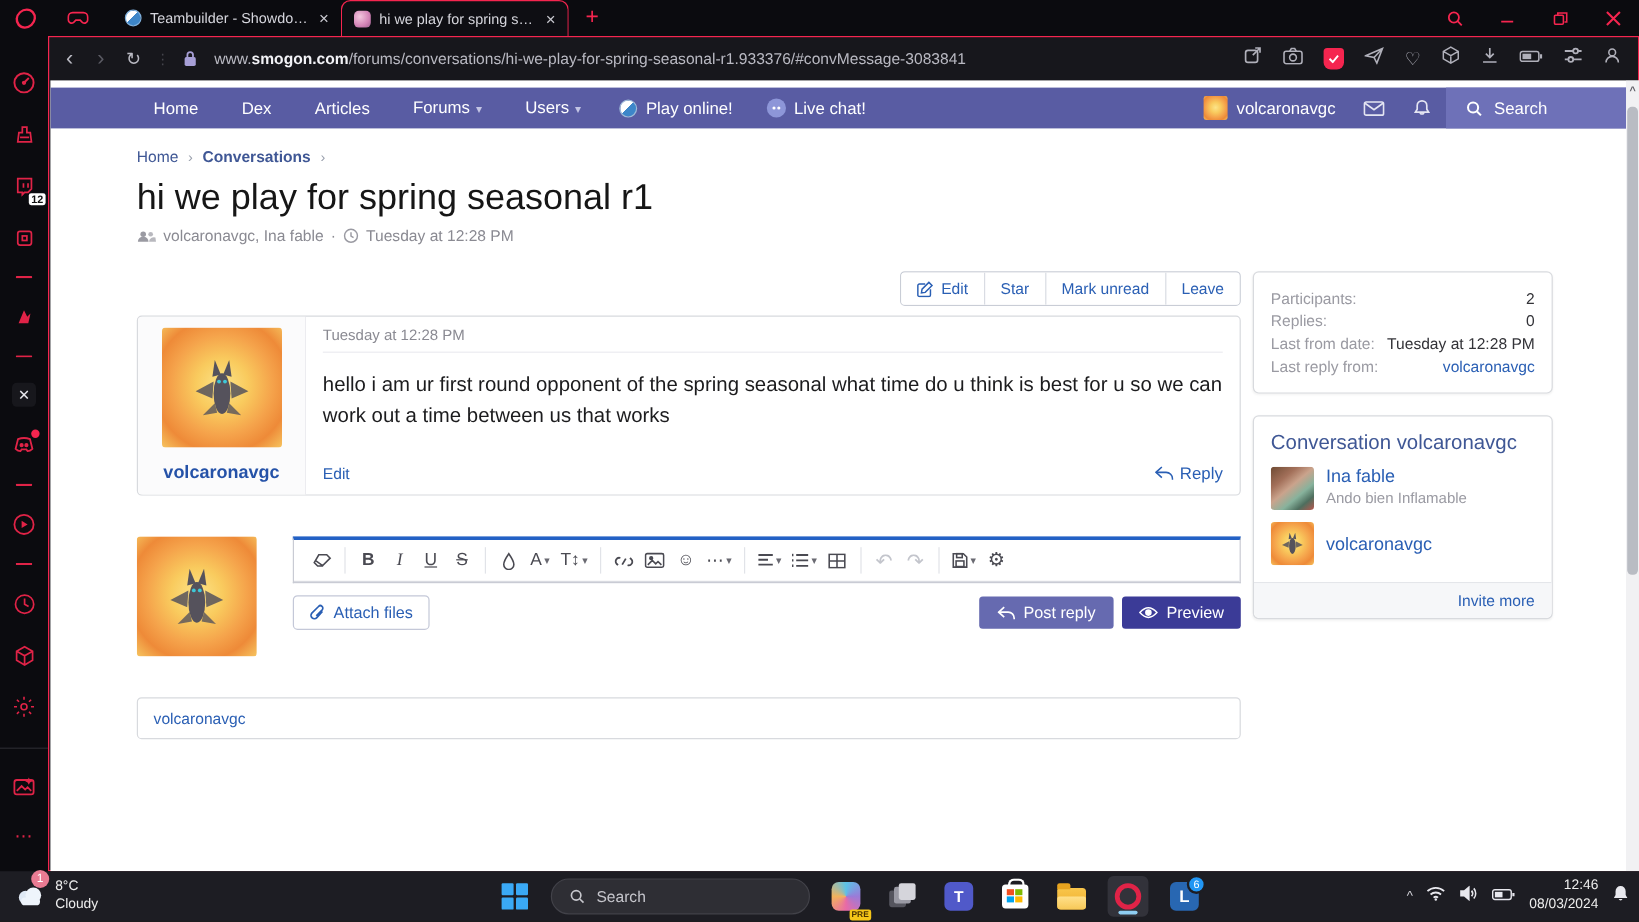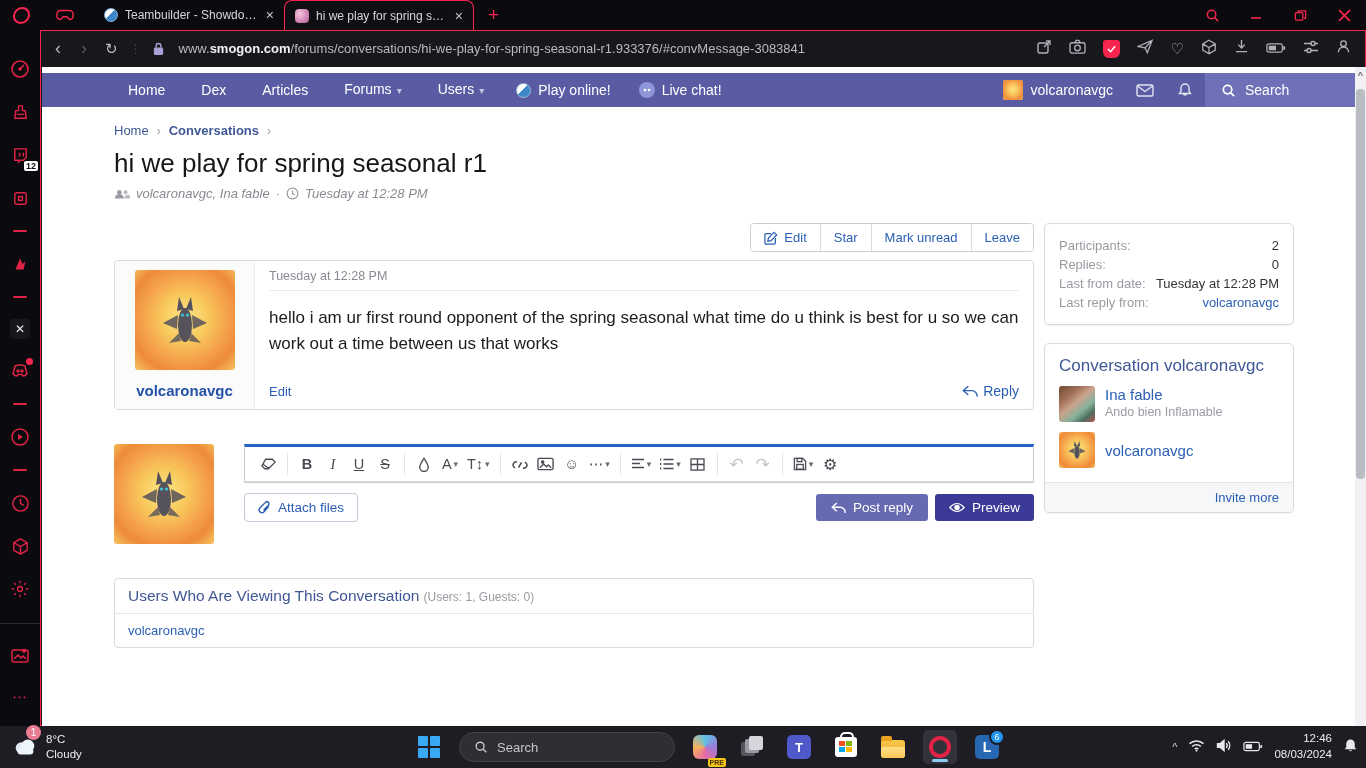--- a/index.html
+++ b/index.html
@@ -64,22 +64,22 @@
   .snav-user { display:flex; align-items:center; gap:8px; padding:0 12px; height:34px; }
   .snav-av { width:20px; height:20px; border-radius:2px; }
   .snav-btn { width:40px; height:34px; display:flex; align-items:center; justify-content:center; color:#e4e5f2; }
   .snav-search { height:34px; background:#6e71b8; display:flex; align-items:center; gap:9px; padding:0 22px 0 16px; width:150px; }
 
   
   .container { width:1180px; margin:0 auto; }
   .crumbs { margin-top:16px; font-size:13px; color:#3f5795; display:flex; gap:8px; align-items:center; }
   .crumbs .sep { color:#9aa0ad; font-size:12px; }
   .crumbs .bold { font-weight:bold; }
-  .ptitle { margin-top:10px; font-size:26px; color:#161616; font-weight:normal; }
-  .pmeta { margin-top:7px; font-size:13px; color:#8a8a92; display:flex; align-items:center; gap:6px;font-style:italic; }
+  .ptitle { margin-top:10px; font-size:30px; color:#161616; font-weight:normal; }
+  .pmeta { margin-top:7px; font-size:13px; color:#8a8a92; display:flex; align-items:center; gap:6px; }
   .pmeta svg { color:#9a9aa2; }
 
   .body-row { display:flex; margin-top:22px; align-items:flex-start; }
   .main-col { width:920px; }
   .side-col { width:250px; margin-left:10px; }
 
   
   .act-row { display:flex; justify-content:flex-end; }
   .act-group { display:flex; border:1px solid #c9cdd6; border-radius:4px; overflow:hidden; background:#fff; }
   .act-btn { padding:6px 13px; font-size:13px; color:#2a5fb4; border-left:1px solid #d9dce3; display:flex; align-items:center; gap:6px; background:#fff; }
@@ -631,23 +631,20 @@
                           <circle cx="9" cy="6" r="2.4" fill="#fff"></circle>
                         </svg>
                       <span>Preview</span>
                     </span>
                   </span>
                 </div>
               </div>
             </div>
 
             <div class="view-card">
-              <div class="view-head">
-                <span>Users Who Are Viewing This Conversation</span><span class="cnt">(Users: 1, Guests: 0)</span>
-              </div>
               <div class="view-body">volcaronavgc</div>
             </div>
           </div>
 
           <div class="side-col">
             <div class="panel">
               <div class="panel-pad">
                 <div class="inforow">
                   <span class="lbl">Participants:</span>
                     <span class="val">2</span>

